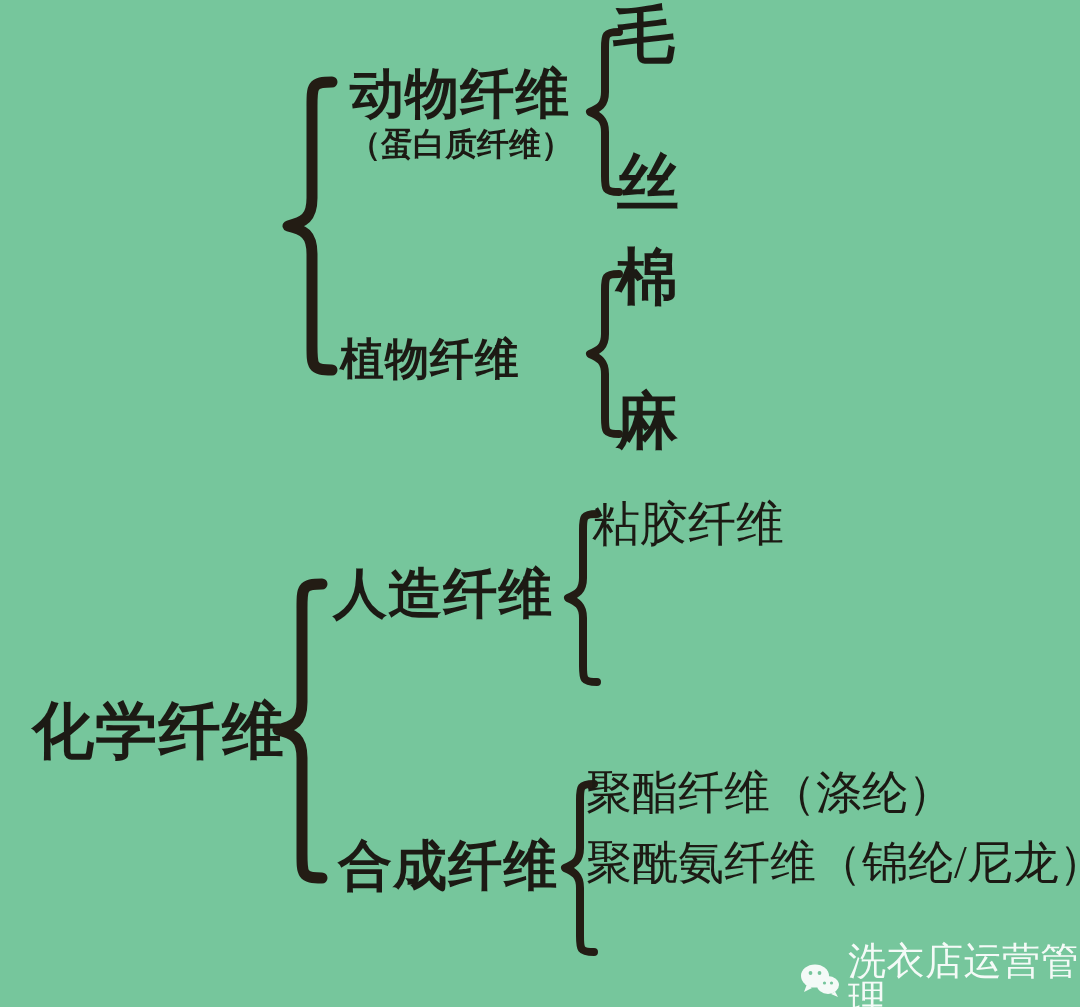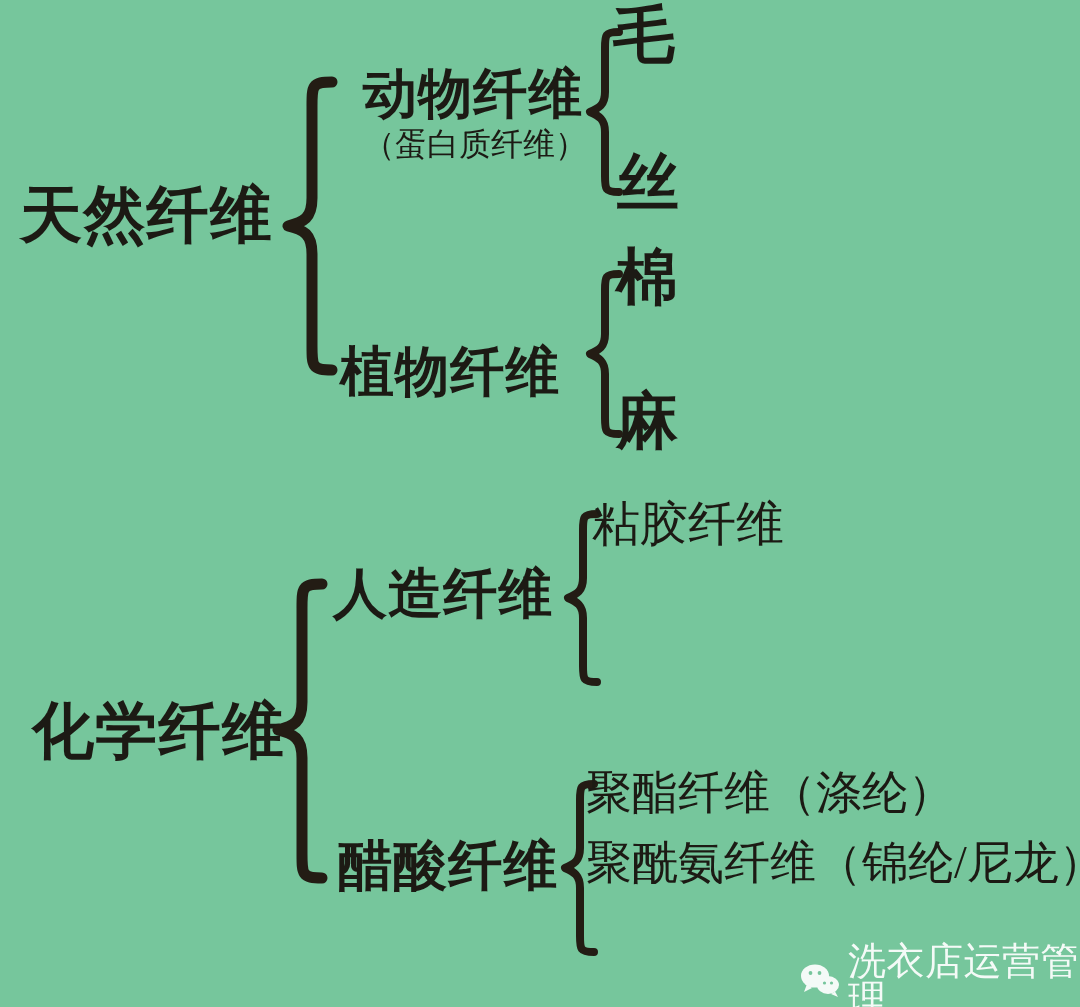--- a/index.html
+++ b/index.html
@@ -30,22 +30,21 @@
     letter-spacing: 0.02em;
   }
   
   .leaf {
     font-family: "Liberation Serif", "DejaVu Serif", serif;
     font-weight: 400;
     text-align: center;
   }
   .sub {
     font-family: "Liberation Sans", "DejaVu Sans", sans-serif;
-    font-weight: 400;
-    margin-left: 14px;
+    font-weight: 700;
   }
   .brace {
     position: absolute;
   }
   .brace svg {
     display: block;
     overflow: visible;
   }
   .brace path {
     fill: none;
@@ -75,41 +74,40 @@
     width: 40px;
     height: 34px;
     position: relative;
   }
 </style>
 </head>
 <body>
 
 <div id="canvas">
 
-  <div class="node cat" style="left:20px; top:184px; font-size:62px;">天然纤维</div>
 
   <div class="brace" style="left:282px; top:76px; width:52px; height:300px;">
     <svg viewBox="0 0 52 300" width="52" height="300" aria-hidden="true">
       <path d="M50 6 C30 6 30 10 30 30 L30 122 C30 142 22 146 6 150 C22 154 30 158 30 178 L30 270 C30 290 30 294 50 294" stroke-width="11"></path>
     </svg>
   </div>
 
-  <div class="node cat" style="left:350px; top:66px; font-size:54px;margin-left:13px;">动物纤维</div>
+  <div class="node cat" style="left:350px; top:66px; font-size:54px;">动物纤维</div>
   <div class="node sub" style="left:349px; top:128px; font-size:32px;">（蛋白质纤维）</div>
 
   <div class="brace" style="left:585px; top:26px; width:40px; height:172px;">
     <svg viewBox="0 0 40 172" width="40" height="172" aria-hidden="true">
       <path d="M34 6 C20 6 20 9 20 22 L20 66 C20 79 14 82 5 86 C14 90 20 93 20 106 L20 150 C20 163 20 166 34 166" stroke-width="8"></path>
     </svg>
   </div>
 
   <div class="node cat" style="left:613px; top:4px; font-size:62px;">毛</div>
   <div class="node cat" style="left:617px; top:152px; font-size:62px;">丝</div>
 
-  <div class="node cat" style="left:340px; top:344px; font-size:54px;">植物纤维</div>
+  <div class="node cat" style="left:340px; top:337px; font-size:44px;">植物纤维</div>
 
   <div class="brace" style="left:585px; top:268px; width:40px; height:172px;">
     <svg viewBox="0 0 40 172" width="40" height="172" aria-hidden="true">
       <path d="M34 6 C20 6 20 9 20 22 L20 66 C20 79 14 82 5 86 C14 90 20 93 20 106 L20 150 C20 163 20 166 34 166" stroke-width="8"></path>
     </svg>
   </div>
 
   <div class="node cat" style="left:616px; top:246px; font-size:62px;">棉</div>
   <div class="node cat" style="left:616px; top:390px; font-size:62px;">麻</div>
 
@@ -124,21 +122,21 @@
   <div class="node cat" style="left:333px; top:566px; font-size:54px;">人造纤维</div>
 
   <div class="brace" style="left:563px; top:508px; width:40px; height:180px;">
     <svg viewBox="0 0 40 180" width="40" height="180" aria-hidden="true">
       <path d="M34 6 C20 6 20 9 20 22 L20 70 C20 83 14 86 5 90 C14 94 20 97 20 110 L20 158 C20 171 20 174 34 174" stroke-width="8"></path>
     </svg>
   </div>
 
   <div class="node leaf" style="left:592px; top:500px; font-size:48px;">粘胶纤维</div>
 
-  <div class="node cat" style="left:338px; top:838px; font-size:54px;">醋酸纤维</div>
+  <div class="node cat" style="left:338px; top:838px; font-size:54px;">合成纤维</div>
 
   <div class="brace" style="left:560px; top:778px; width:40px; height:180px;">
     <svg viewBox="0 0 40 180" width="40" height="180" aria-hidden="true">
       <path d="M34 6 C20 6 20 9 20 22 L20 70 C20 83 14 86 5 90 C14 94 20 97 20 110 L20 158 C20 171 20 174 34 174" stroke-width="8"></path>
     </svg>
   </div>
 
   <div class="node leaf" style="left:586px; top:770px; font-size:46px;">聚酯纤维（涤纶）</div>
   <div class="node leaf" style="left:586px; top:840px; font-size:46px;">聚酰氨纤维（锦纶/尼龙）</div>
 

